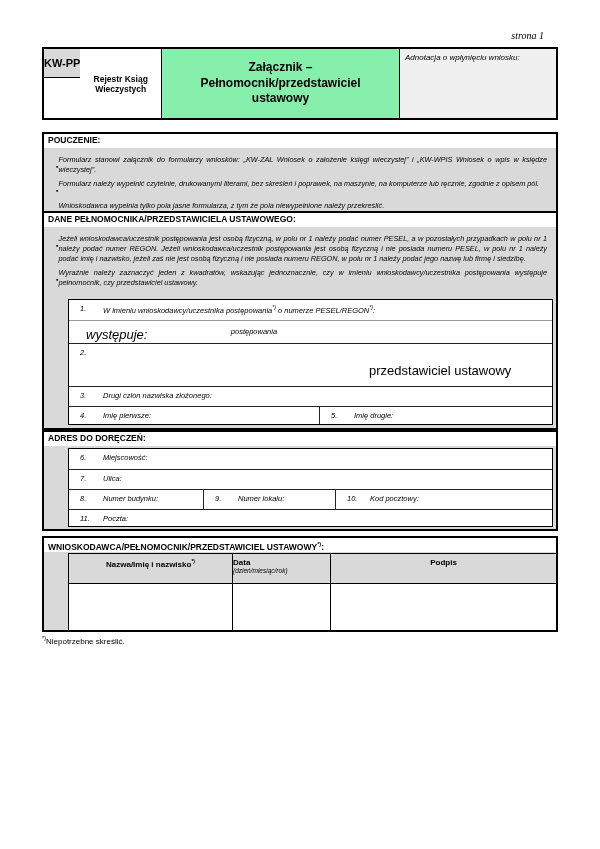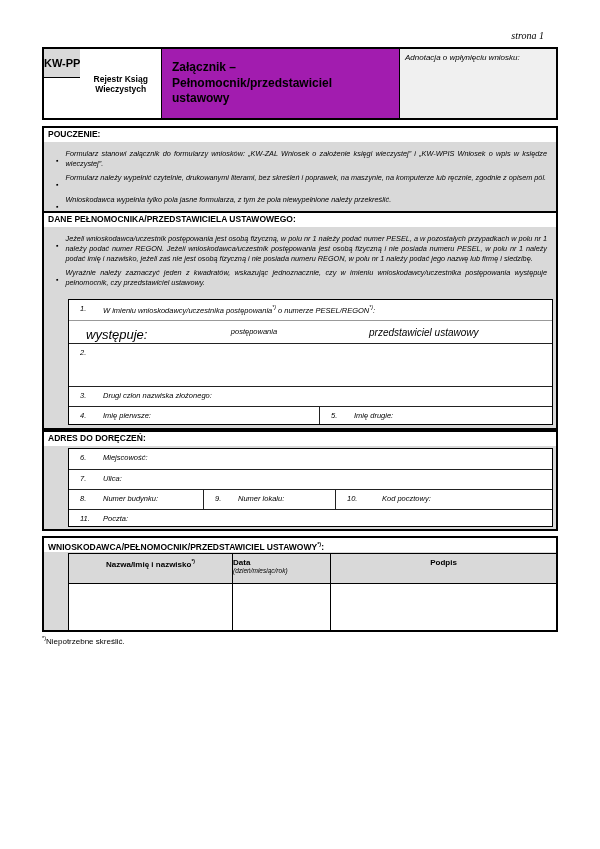--- a/index.html
+++ b/index.html
@@ -21,57 +21,57 @@
   .hcol1 { width:118px; border-right:1px solid #000; display:flex; }
   .kwpp {
     height:29px; background:#d9d9d9; border-bottom:1px solid #000;
     font-weight:bold; font-size:11px; display:flex; align-items:center; justify-content:center;
   }
   .registry {
     flex:1; background:#fff; font-weight:bold; font-size:8.5px;
     display:flex; align-items:center; justify-content:center; text-align:center; padding:0 2px;
   }
   .hcol2 {
-    width:238px; border-right:1px solid #000; background:#a21caf;
-    font-weight:bold; font-size:12px; line-height:1.3; text-align:left;
+    width:238px; border-right:1px solid #000; background:#86efac;
+    font-weight:bold; font-size:12px; line-height:1.3; text-align:center;
     display:flex; align-items:center; justify-content:center; padding:0 10px;
   }
   .hcol3 { flex:1; background:#f0f0f0; font-style:italic; font-size:8px; padding:4px 5px; }
   
   .section {
     position:absolute; left:42px; width:516px;
     border:2px solid #000; background:#d9d9d9; overflow:hidden;
   }
   .sec-heading {
     background:#ffffff; font-weight:bold; font-size:8.5px;
     padding:1px 4px 2px 4px; height:14px; line-height:11px;
   }
   .sec-heading sup { font-size:5.5px; vertical-align:super; }
   .bullets { padding:3px 9px 0 12px; }
-  .bullet { display:flex; gap:7px; margin-top:4px; }
+  .bullet { display:flex; margin-top:4px; }
   .bmark { flex:0 0 auto; }
   .bmark::before { content:"▪"; font-size:7px; line-height:10px; }
   .btext {
     flex:1; font-style:italic; font-size:7.3px; line-height:1.38; text-align:justify;
   }
   
   .fieldrows { position:absolute; left:24px; right:3px; background:#fff; border:1px solid #000; }
   .frow { display:flex; align-items:flex-start; border-top:1px solid #222; }
   .frow:first-child { border-top:none; }
   .fno {
     flex:0 0 34px; padding:4px 0 0 11px; font-style:italic; font-size:7.5px;
   }
   .flabel { padding:4px 4px 0 0; font-style:italic; font-size:7.5px; }
   .flabel sup, .fn-sup { font-size:5px; vertical-align:super; font-style:italic; }
   .ffill { flex:1; align-self:stretch; }
   .h20 { height:20px; } .h43 { height:43px; } .h17 { height:17px; } .h18 { height:18px; }
   .wrow { height:23px; border-top:1px solid #999; }
   .wlabel { flex:0 0 110px; padding:6px 0 0 17px; font-style:italic; font-size:13px; }
   .wopt { flex:0 0 150px; padding-top:6px; text-align:center; font-style:italic; font-size:7.5px; }
-  .wopt2 { flex:1; padding-top:6px; padding-left:40px; font-style:italic; font-size:10px; }
+  .wopt2 { flex:1; padding-top:6px; padding-left:40px; font-size:13px;margin-top:36px; }
   .subcell { display:flex; align-items:flex-start; align-self:stretch; }
   .sc-border { border-right:1px solid #222; }
   
   .wn-wrap { position:absolute; left:24px; right:0; top:15px; bottom:0;
     border-left:1px solid #000; border-top:1px solid #000; background:#fff;
     display:flex; flex-direction:column; }
   .wn-row { display:flex; flex:1; }
   .wn-head { flex:0 0 30px; background:#d9d9d9; border-bottom:1px solid #000; }
   .wn-c1 { width:164px; border-right:1px solid #000; text-align:center; }
   .wn-c2 { width:98px; border-right:1px solid #000; text-align:left; }
@@ -94,21 +94,21 @@
     <div class="hcol1">
       <div class="kwpp">KW-PP</div>
       <div class="registry">Rejestr Ksiąg Wieczystych</div>
     </div>
     <div class="hcol2">Załącznik – Pełnomocnik/przedstawiciel ustawowy</div>
     <div class="hcol3">
       <span>Adnotacja o wpłynięciu wniosku:</span>
     </div>
   </div>
 
-  <div class="section" style="top:126px; height:96px;">
+  <div class="section" style="top:132px; height:96px;">
     <div class="sec-heading">POUCZENIE:</div>
     <div class="bullets">
       <div class="bullet">
         <span class="bmark"></span>
         <span class="btext">Formularz stanowi załącznik do formularzy wniosków: „KW-ZAL Wniosek o założenie księgi wieczystej” i „KW-WPIS Wniosek o wpis w księdze wieczystej”.</span>
       </div>
       <div class="bullet">
         <span class="bmark"></span>
         <span class="btext">Formularz należy wypełnić czytelnie, drukowanymi literami, bez skreśleń i poprawek, na maszynie, na komputerze lub ręcznie, zgodnie z opisem pól.</span>
       </div>
@@ -183,21 +183,21 @@
         <div class="subcell sc-border" style="flex:0 0 135px;">
           <span class="fno">8.</span>
           <span class="flabel">Numer budynku:</span>
           <span class="ffill"></span>
         </div>
         <div class="subcell sc-border" style="flex:0 0 132px;">
           <span class="fno">9.</span>
           <span class="flabel">Numer lokalu:</span>
           <span class="ffill"></span>
         </div>
-        <div class="subcell" style="flex:1;gap:12px;">
+        <div class="subcell" style="flex:1;">
           <span class="fno">10.</span>
           <span class="flabel">Kod pocztowy:</span>
           <span class="ffill"></span>
         </div>
       </div>
       <div class="frow h17">
         <span class="fno">11.</span>
         <span class="flabel">Poczta:</span>
         <span class="ffill"></span>
       </div>

